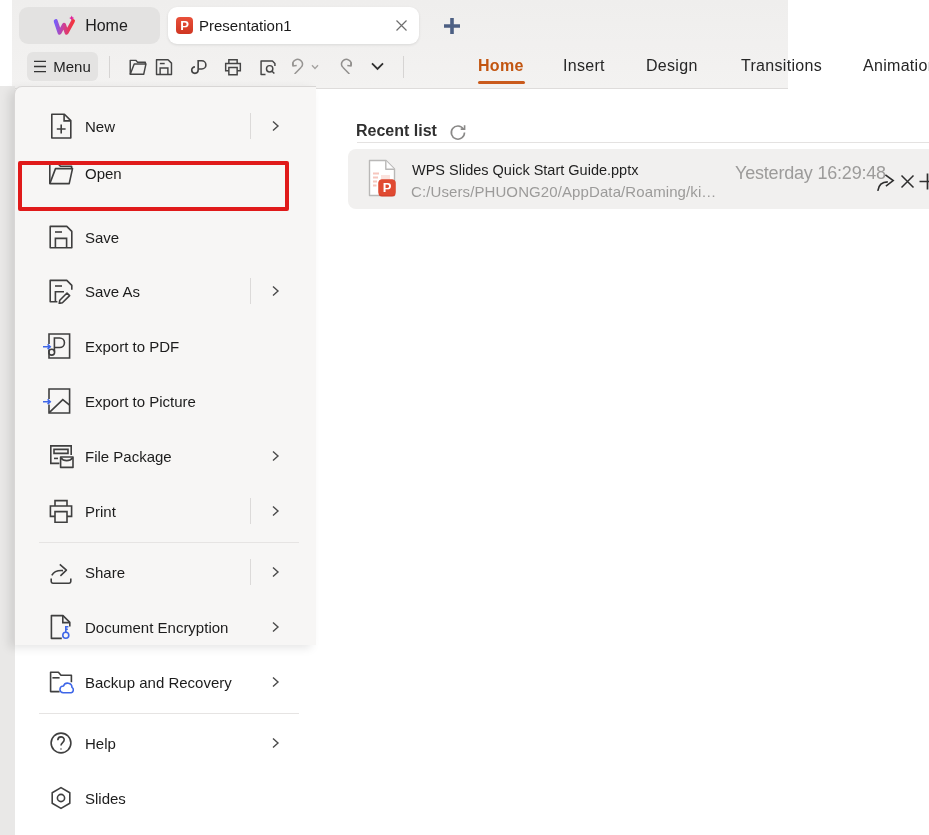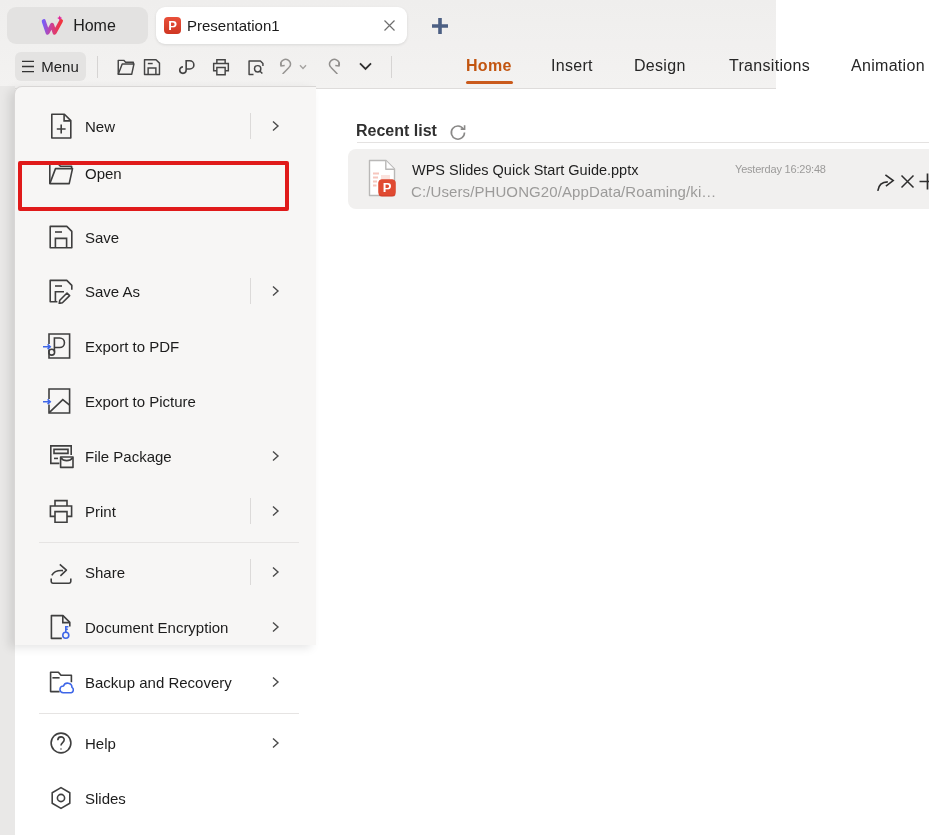--- a/index.html
+++ b/index.html
@@ -1,18 +1,18 @@
 <!DOCTYPE html>
 <html><head><meta charset="utf-8">
 <style>
 *{margin:0;padding:0;box-sizing:border-box}
 html,body{width:929px;height:835px;font-family:"Liberation Sans",sans-serif;background:#fff;overflow:hidden;position:relative}
 svg{display:block}
 
-#chrome{position:absolute;left:0;top:0;width:776px;height:89px;background:linear-gradient(#efeeed,#f3f2f1);border-bottom:1px solid #dedcdb}
+#chrome{position:absolute;left:12px;top:0;width:776px;height:89px;background:linear-gradient(#efeeed,#f3f2f1);border-bottom:1px solid #dedcdb}
 #hometab{position:absolute;left:7px;top:7px;width:141px;height:37px;background:#e3e2e1;border-radius:9px;display:flex;align-items:center;justify-content:center;gap:9px}
 #hometab .htxt{font-size:16px;color:#202020}
 #doctab{position:absolute;left:156px;top:7px;width:251px;height:37px;background:#fff;border-radius:9px;box-shadow:0 1px 3px rgba(0,0,0,.10)}
 #doctab .picon{position:absolute;left:8px;top:10px;width:17px;height:17px;border-radius:4px;background:linear-gradient(#e9503a,#cf3622);color:#fff;font-weight:bold;font-size:13px;text-align:center;line-height:17px}
 #doctab .dtxt{position:absolute;left:31px;top:10px;font-size:15px;color:#1a1a1a}
 #plusbtn{position:absolute;left:431px;top:17px}
 #menubtn{position:absolute;left:15px;top:52px;width:71px;height:29px;background:#e4e3e2;border-radius:6px;display:flex;align-items:center;justify-content:center;gap:7px}
 #menubtn .mtxt{font-size:15px;color:#1f1f1f}
 .vdiv{position:absolute;top:56px;width:1px;height:22px;background:#d6d4d3}
 .tbico{position:absolute;top:56px}
@@ -31,21 +31,21 @@
 .hsep{position:absolute;left:24px;width:260px;height:1px;background:#e6e4e3}
 #redrect{position:absolute;left:18px;top:161px;width:271px;height:50px;border:4px solid #e01a1a;border-radius:2px;z-index:5}
 
 #rtitle{position:absolute;left:356px;top:122px;font-size:16px;font-weight:bold;color:#303030}
 #refresh{position:absolute;left:447px;top:122px}
 #rline{position:absolute;left:357px;top:142px;width:572px;height:1px;background:#e4e2e1}
 #filerow{position:absolute;left:348px;top:149px;width:600px;height:60px;background:#f1f0ef;border-radius:8px}
 #ficon{position:absolute;left:366px;top:159px}
 #ftitle{position:absolute;left:412px;top:162px;font-size:14.5px;color:#1f1f1f}
 #fpath{position:absolute;left:411px;top:183px;font-size:15px;letter-spacing:.1px;color:#9c9b9a}
-#ftime{position:absolute;left:735px;top:163px;font-size:11px;letter-spacing:-.2px;color:#9c9b9a}
+#ftime{position:absolute;left:735px;top:163px;font-size:18px;letter-spacing:-.2px;color:#9c9b9a}
 #rshare{position:absolute;left:876px;top:170px}
 #rclose{position:absolute;left:900px;top:174px}
 #rplus{position:absolute;left:919px;top:173px}
 </style></head>
 <body>
 <div id="chrome">
   <div id="hometab">
     <svg width="25" height="21" viewBox="0 0 25 21">
       <defs>
           <linearGradient id="wg" x1="0" y1="0" x2="1" y2="0">

